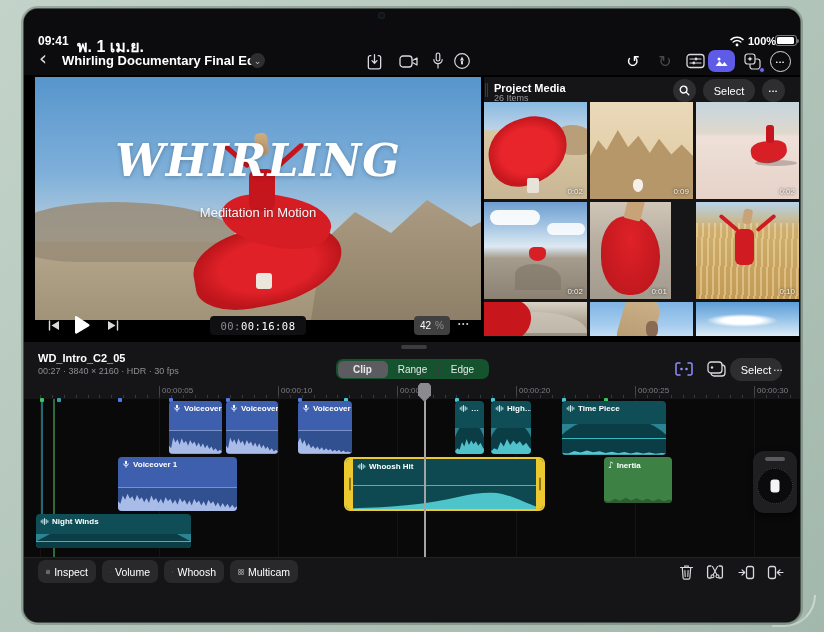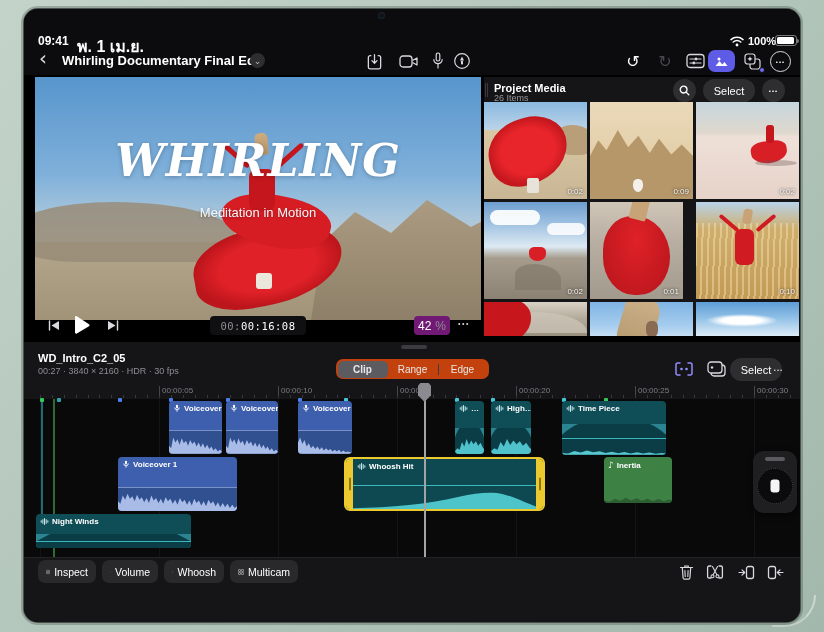--- a/index.html
+++ b/index.html
@@ -54,26 +54,26 @@
 
   
   .pm-title { font-size:11px; font-weight:bold; color:#fff; }
   .pm-count { font-size:9px; color:#98989d; }
   .thumb { position:absolute; overflow:hidden; background:#222; }
   .thumb .sh { position:absolute; }
   .dur { position:absolute; right:4px; bottom:3px; font-size:8px; color:#f2f2f2; text-shadow:0 0 3px rgba(0,0,0,.9); }
 
   
   .tc-pill { background:#101013; border-radius:4px; font-family:"DejaVu Sans Mono",monospace; font-size:10.5px; letter-spacing:.5px; display:flex; align-items:center; justify-content:center; }
-  .zoom-pill { background:#701a75; border-radius:4px; font-size:12px; display:flex; align-items:center; justify-content:center; gap:4px; }
+  .zoom-pill { background:#404040; border-radius:4px; font-size:10px; display:flex; align-items:center; justify-content:center; gap:4px; }
 
   
   .tl-title { font-size:11px; font-weight:bold; color:#fff; }
   .tl-meta { font-size:9px; color:#8e8e93; }
-  .seg { display:flex; background:#c2410c; border-radius:7px; padding:1.5px; }
+  .seg { display:flex; background:#14532d; border-radius:7px; padding:1.5px; }
   .seg .opt { width:50px; height:17px; display:flex; align-items:center; justify-content:center; font-size:10px; color:#e8e8ea; border-radius:5.5px; position:relative; }
   .seg .opt.sel { background:#5c5c60; font-weight:bold; }
   .seg .opt.divided::before { content:""; position:absolute; left:0; top:3px; bottom:3px; width:1px; background:#3d3d40; }
 
   
   .ruler { left:0; top:374px; width:776px; height:16px;
     background-image:repeating-linear-gradient(to right, #39393c 0 1px, transparent 1px 11.9px);
     background-size:100% 3px; background-repeat:no-repeat; background-position:16px 12px; }
   .rlabel { position:absolute; top:3px; font-size:8px; color:#7f7f84; border-left:1px solid #47474a; padding-left:2px; line-height:9px; }
 
@@ -240,21 +240,21 @@
       <div class="sh" style="right:2%;top:60%;width:42px;height:6px;background:rgba(110,85,85,.35);border-radius:50%;"></div>
       <span class="dur">0:02</span>
     </div>
     <div class="abs thumb" style="left:460px;top:193px;width:103px;height:97px;background:linear-gradient(180deg,#6e9ecf 0%,#9ec1e2 22%,#dce9f2 46%,#a59c8d 58%,#8c8273 100%);">
       <div class="sh" style="left:6%;top:8%;width:50px;height:15px;background:#fff;border-radius:10px;opacity:.92;"></div>
       <div class="sh" style="right:2%;top:22%;width:38px;height:12px;background:#fff;border-radius:10px;opacity:.85;"></div>
       <div class="sh" style="left:44%;top:46%;width:17px;height:14px;background:#d81f26;border-radius:40% 40% 60% 60%;"></div>
       <div class="sh" style="left:30%;top:64%;width:46px;height:26px;background:#7d7466;border-radius:40% 60% 0 0;opacity:.6;"></div>
       <span class="dur">0:02</span>
     </div>
-    <div class="abs thumb" style="left:566px;top:193px;width:93px;height:97px;background:linear-gradient(180deg,#cfc6b8 0%,#b8afa2 40%,#a29a8c 100%);">
+    <div class="abs thumb" style="left:566px;top:193px;width:81px;height:97px;background:linear-gradient(180deg,#cfc6b8 0%,#b8afa2 40%,#a29a8c 100%);">
       <div class="sh" style="left:14%;top:14%;width:72%;height:82%;background:radial-gradient(at 50% 30%,#e02128,#b5151b);border-radius:45% 55% 50% 50%;"></div>
       <div class="sh" style="left:44%;top:-5%;width:17px;height:23px;background:#c8a377;border-radius:4px 4px 2px 2px;transform:rotate(14deg);"></div>
       <span class="dur">0:01</span>
     </div>
     <div class="abs thumb" style="left:672px;top:193px;width:103px;height:97px;background:linear-gradient(180deg,#b8d3ea 0%,#cfae6d 28%,#c29a55 100%);">
       <div class="sh" style="left:0;right:0;top:22%;bottom:0;background:repeating-linear-gradient(92deg,rgba(255,236,190,.4) 0 2px,transparent 2px 6px);"></div>
       <div class="sh" style="left:38%;top:28%;width:19px;height:36px;background:#d01b22;border-radius:6px;"></div>
       <div class="sh" style="left:20%;top:20%;width:24px;height:4px;background:#d01b22;border-radius:3px;transform:rotate(40deg);"></div>
       <div class="sh" style="left:56%;top:20%;width:24px;height:4px;background:#d01b22;border-radius:3px;transform:rotate(-40deg);"></div>
       <div class="sh" style="left:46%;top:7%;width:9px;height:15px;background:#c8a377;border-radius:3px;transform:rotate(10deg);"></div>

